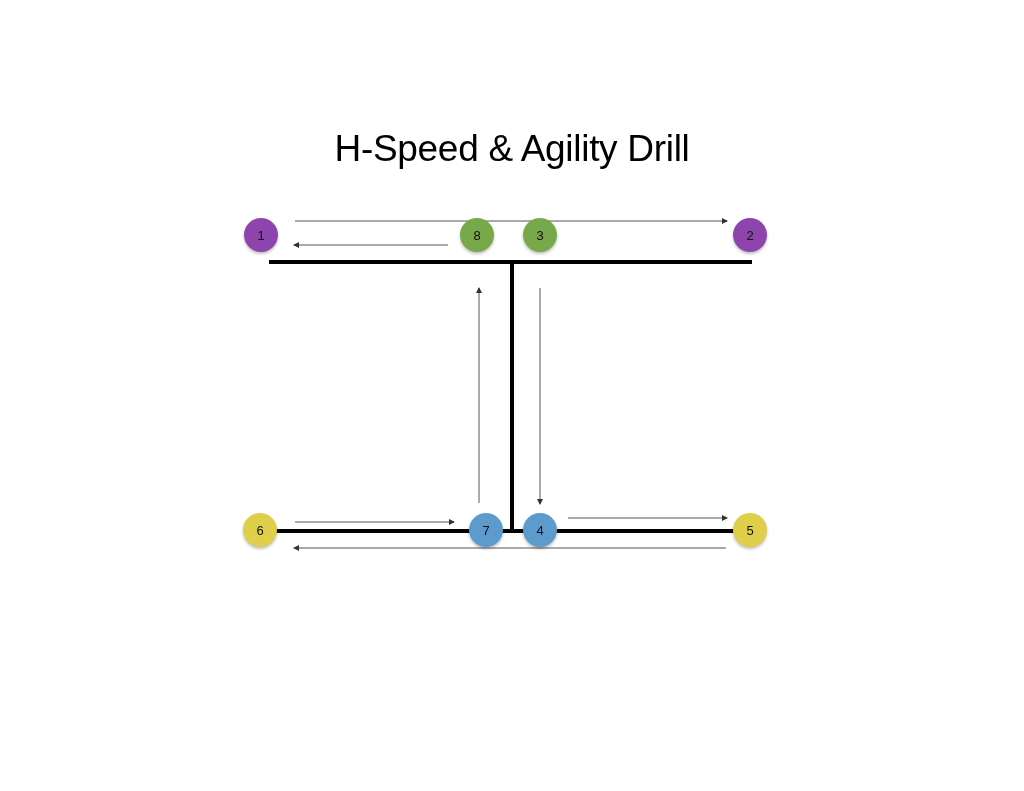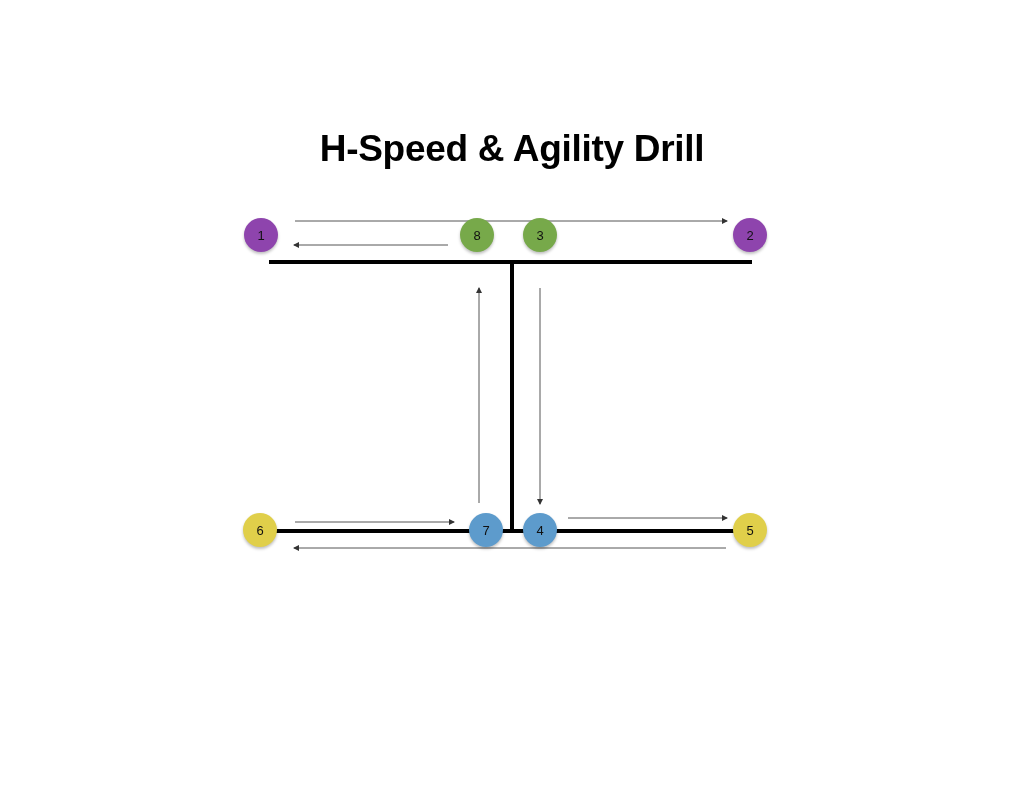--- a/index.html
+++ b/index.html
@@ -1,19 +1,19 @@
 <!DOCTYPE html>
 <html><head>
   <meta charset="utf-8">
   <style>
     html, body { margin: 0; padding: 0; background: #ffffff; }
     body { width: 1024px; height: 791px; position: relative; overflow: hidden; font-family: "Liberation Sans", sans-serif; }
     .title {
       position: absolute; left: 0; width: 1024px; top: 128px;
-      text-align: center; font-size: 37px; font-weight: bold; color: #000;
+      text-align: center; font-size: 37px; font-weight: normal; color: #000;
       font-family: "Liberation Sans", sans-serif; letter-spacing: -0.3px;
     }
     svg.diagram { position: absolute; left: 0; top: 0; }
     .node {
       position: absolute; width: 34px; height: 34px; border-radius: 50%;
       display: flex; align-items: center; justify-content: center;
       font-size: 13px; color: #111; font-family: "Liberation Sans", sans-serif;
       box-shadow: 0 2px 3px rgba(0,0,0,0.25);
     }
   </style>

